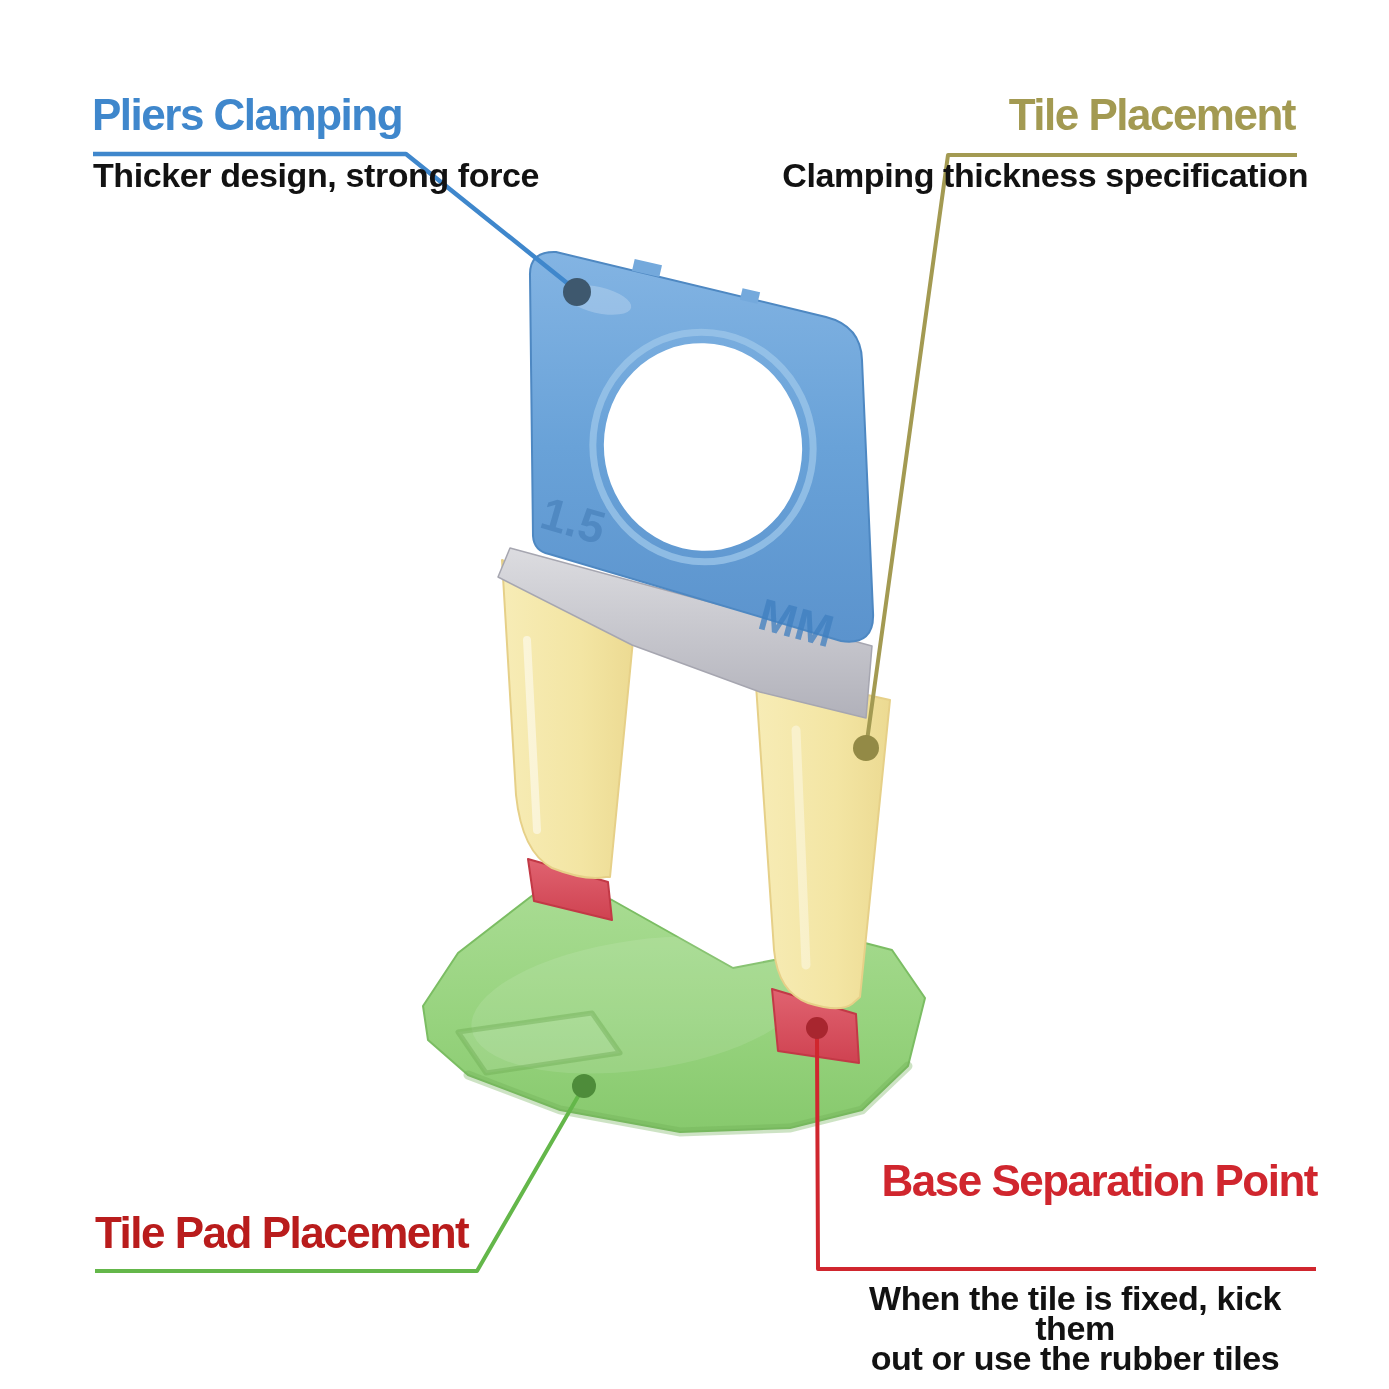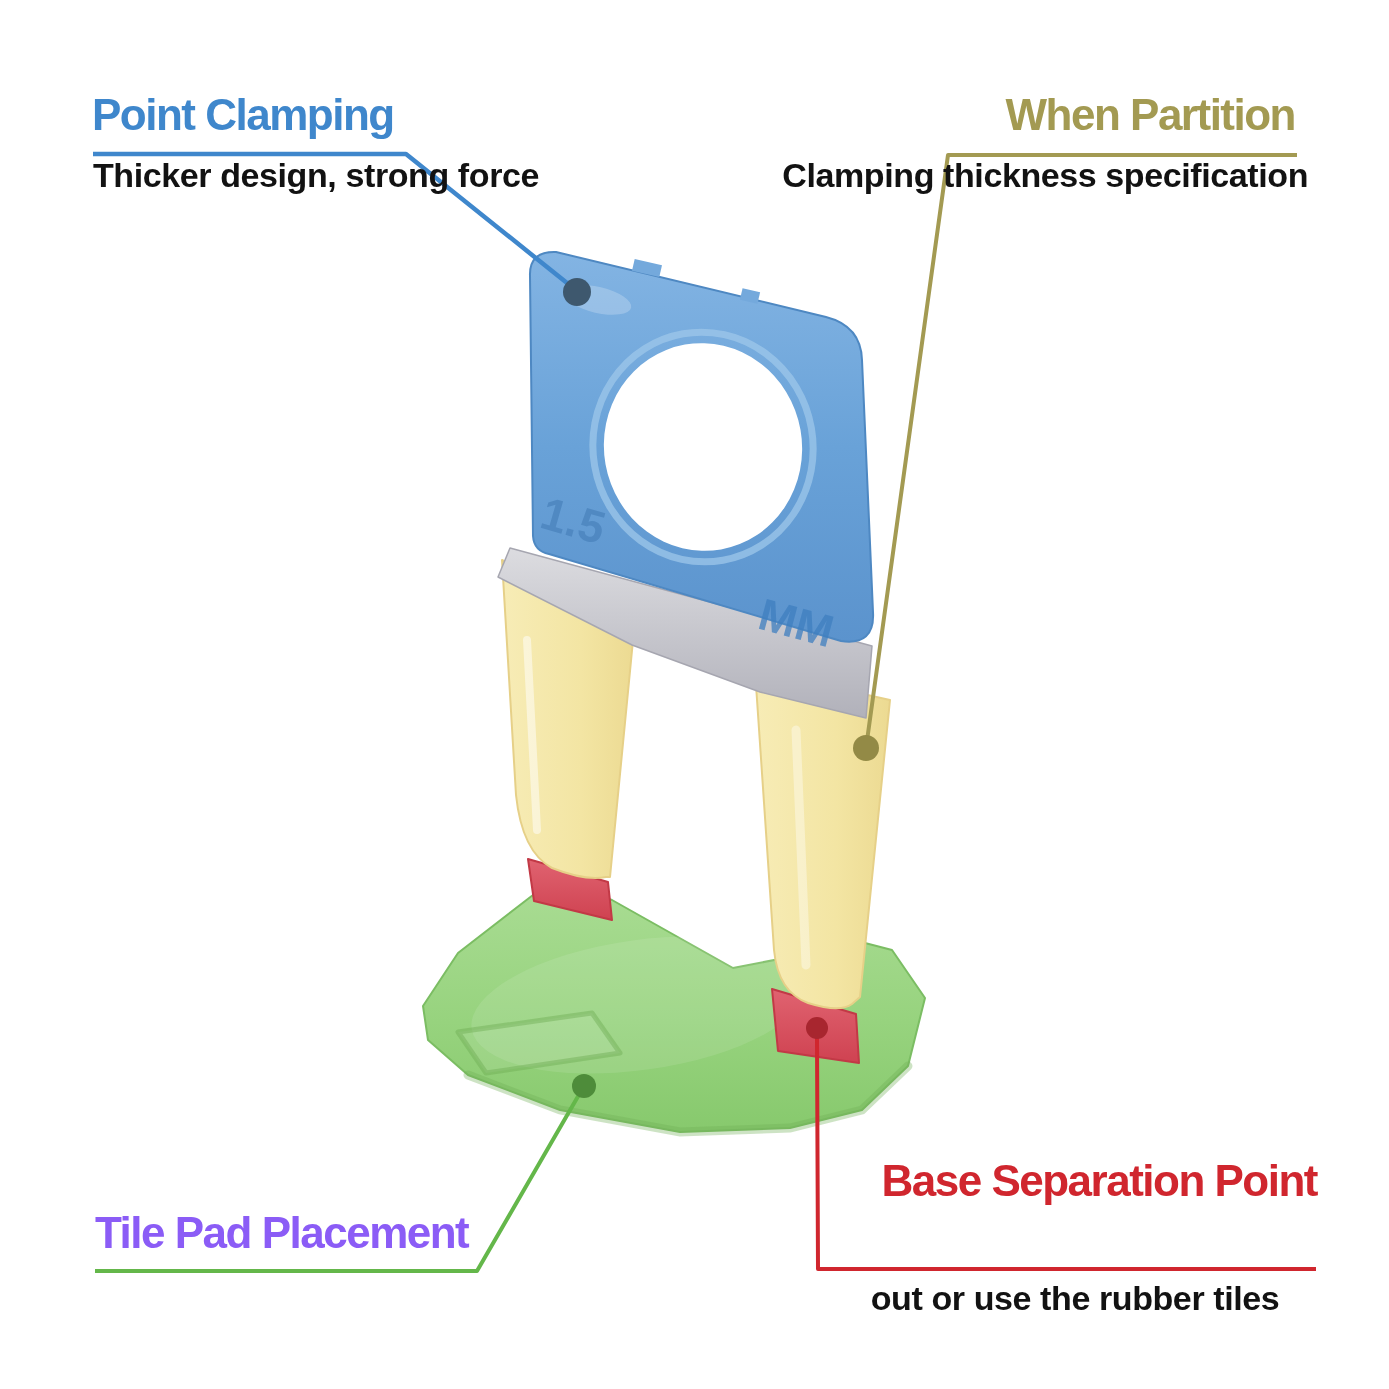--- a/index.html
+++ b/index.html
@@ -12,21 +12,21 @@
   .callout .title{
     font-size:44px;font-weight:700;letter-spacing:-1.5px;line-height:1.05;
   }
   .callout .sub{
     font-size:34px;font-weight:700;letter-spacing:-0.4px;line-height:30px;color:#121212;
   }
   .ta-right{text-align:right;}
   .ta-center{text-align:center;white-space:normal;}
   .c-blue{color:#3f87cc;}
   .c-gold{color:#a39a52;}
-  .c-green{color:#8b5cf6;}
+  .c-green{color:#b91c1c;}
   .c-red{color:#d0262e;}
 </style>
 </head>
 <body>
 
 <div class="stage">
 
   <svg width="1389" height="1389" viewBox="0 0 1389 1389">
     <defs>
       <linearGradient id="gBlue" x1="0" y1="0" x2="0" y2="1">
@@ -86,37 +86,38 @@
     <polyline points="95,1271 477,1271 584,1086" fill="none" stroke="#64b74a" stroke-width="4" stroke-linejoin="round"></polyline>
     <polyline points="1316,1269 818,1269 817,1038" fill="none" stroke="#d0262e" stroke-width="4" stroke-linejoin="round"></polyline>
 
     <circle cx="577" cy="292" r="14" fill="#3e586e"></circle>
     <circle cx="866" cy="748" r="13" fill="#938a46"></circle>
     <circle cx="584" cy="1086" r="12" fill="#4e8c3a"></circle>
     <circle cx="817" cy="1028" r="11" fill="#a8262f"></circle>
   </svg>
 
   <div class="callout" style="left:92px;top:92px;">
-    <div class="title c-blue">Point Clamping</div>
+    <div class="title c-blue">Pliers Clamping</div>
   </div>
   <div class="callout" style="left:93px;top:160px;">
     <div class="sub">Thicker design, strong force</div>
   </div>
 
   <div class="callout ta-right" style="right:94px;top:92px;">
-    <div class="title c-gold">When Partition</div>
+    <div class="title c-gold">Tile Placement</div>
   </div>
   <div class="callout ta-right" style="right:81px;top:160px;">
     <div class="sub">Clamping thickness specification</div>
   </div>
 
   <div class="callout" style="left:95px;top:1210px;">
     <div class="title c-green">Tile Pad Placement</div>
   </div>
 
   <div class="callout ta-right" style="right:72px;top:1158px;text-align:center;">
     <div class="title c-red">Base Separation Point</div>
   </div>
   <div class="callout ta-center" style="left:835px;top:1283px;width:480px;">
+    <div class="sub">When the tile is fixed, kick them</div>
     <div class="sub">out or use the rubber tiles</div>
   </div>
 
 </div>
 
 </body></html>

